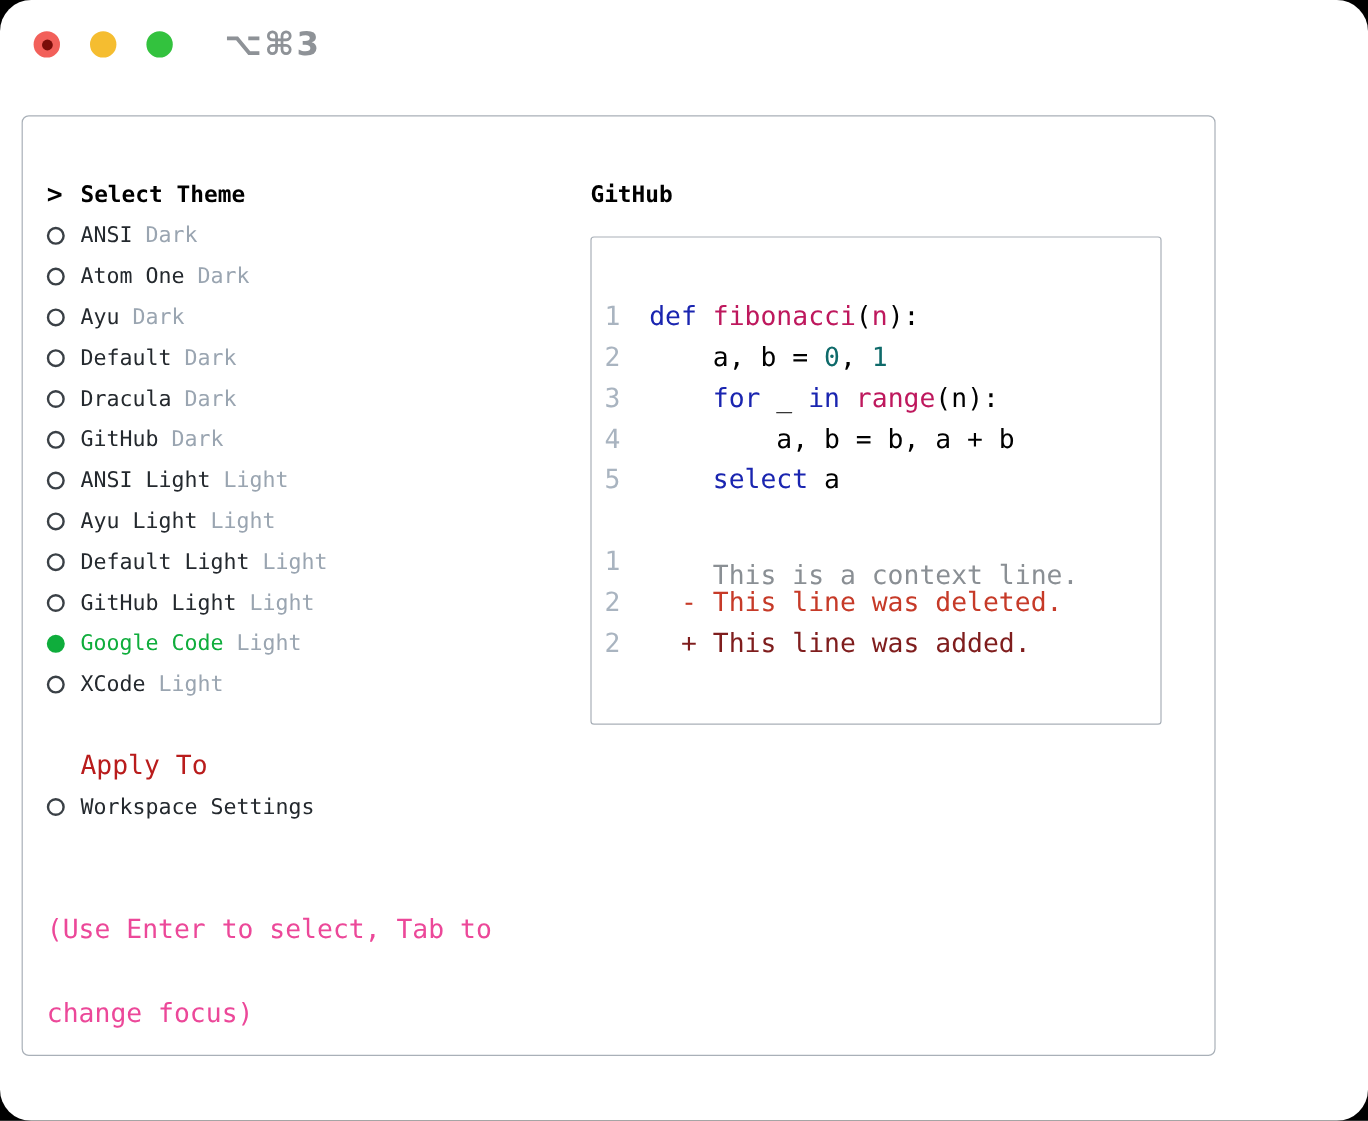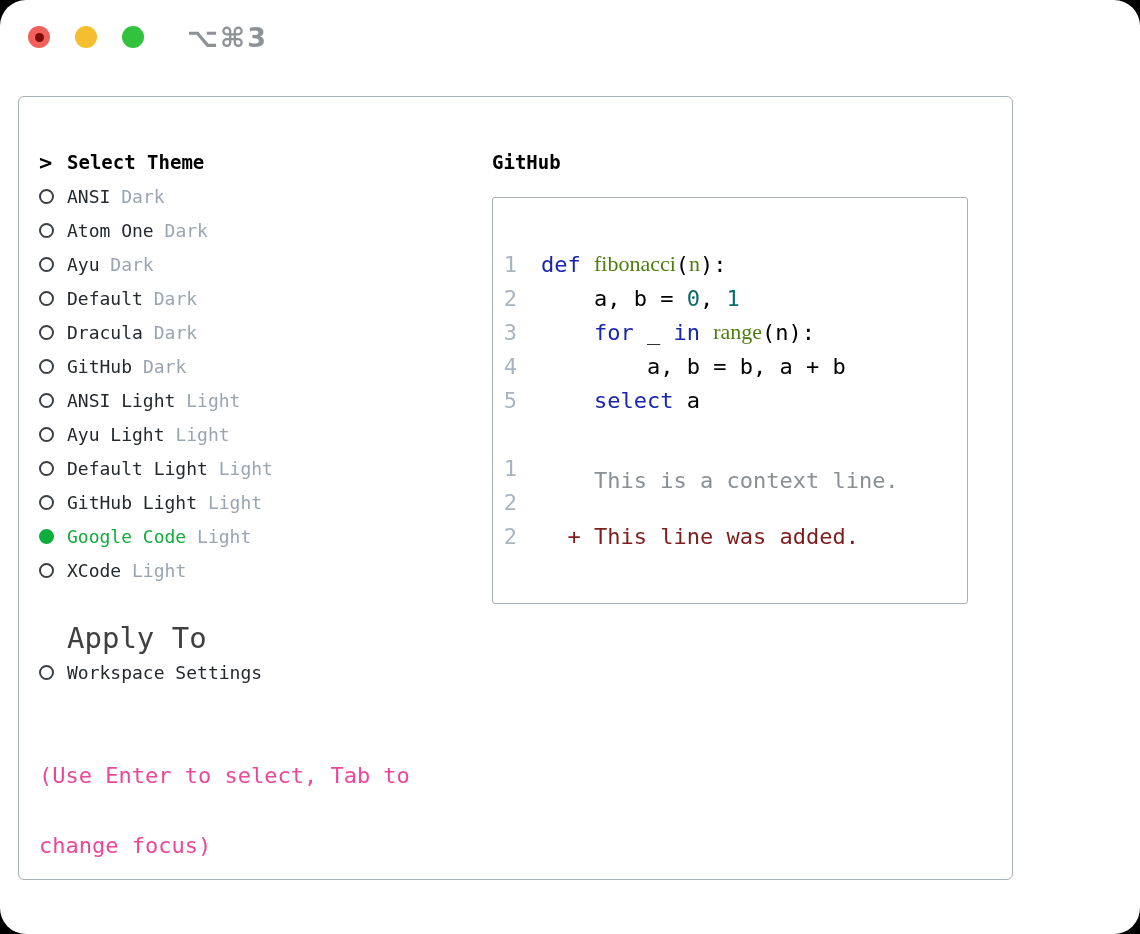--- a/index.html
+++ b/index.html
@@ -45,37 +45,37 @@
   .spacer { height:34px; }
 
   .marker { width:28px; flex-shrink:0; display:flex; align-items:center; }
   .caret { font-size:22px; font-weight:bold; color:#000; }
   .circle {
     width:15px; height:15px; border:2px solid #3A4046; border-radius:50%;
   }
   .circle.selected { background:#0FAD3C; border-color:#0FAD3C; }
 
   .header-label { font-size:19px; font-weight:bold; color:#000; }
-  .sub-header   { font-size:29px; color:#404040; }
+  .sub-header   { font-size:22px; color:#b91c1c; }
   .item-label   { font-size:18px; color:#24292E; white-space:pre; }
   .item-label .green { color:#0FAD3C; }
   .variant { color:#9AA5B1; }
   .hint { font-size:22px; line-height:34px; color:#ec4899; white-space:pre;margin-top:36px; }
 
   
   .preview-header-row { height:34px; display:flex; align-items:center; }
   .preview-box {
     margin-top:18px; width:476px; height:407px;
     border:1.5px solid #A9B0B8; border-radius:3px;
     padding:49px 0 0 10px; overflow:hidden;
   }
   .code-line { display:flex; height:34px; align-items:center; font-size:22px; white-space:pre; }
   .ln { display:inline-block; width:14px; text-align:right; color:#A9B4C0; margin-right:24px; flex-shrink:0; }
   .tk-kwd { color:#1A25B0; }
-  .tk-typ { color:#4d7c0f;font-family:Liberation Serif, serif; }
+  .tk-typ { color:#be185d; }
   .tk-lit { color:#0E6A6A; }
   .tk-pln { color:#000000; }
   .tk-ctx { color:#8A8F94;margin-top:24px; }
   .tk-del { color:#C63A28; }
   .tk-add { color:#7f1d1d; }
 </style>
 </head>
 <body>
 
 <div class="window">
@@ -137,20 +137,20 @@
           <span class="header-label">GitHub</span>
         </div>
         <div class="preview-box" id="preview-box">
             <div class="code-line"><span class="ln">1</span><span class="tk-kwd">def </span><span class="tk-typ">fibonacci</span><span class="tk-pln">(</span><span class="tk-typ">n</span><span class="tk-pln">):</span></div>
             <div class="code-line"><span class="ln">2</span><span class="tk-pln">    a, b = </span><span class="tk-lit">0</span><span class="tk-pln">, </span><span class="tk-lit">1</span></div>
             <div class="code-line"><span class="ln">3</span><span class="tk-pln">    </span><span class="tk-kwd">for </span><span class="tk-pln">_ </span><span class="tk-kwd">in </span><span class="tk-typ">range</span><span class="tk-pln">(n):</span></div>
             <div class="code-line"><span class="ln">4</span><span class="tk-pln">        a, b = b, a + b</span></div>
             <div class="code-line"><span class="ln">5</span><span class="tk-pln">    </span><span class="tk-kwd">select </span><span class="tk-pln">a</span></div>
             <div class="code-line"><span class="ln"></span></div>
             <div class="code-line"><span class="ln">1</span><span class="tk-ctx">    This is a context line.</span></div>
-            <div class="code-line"><span class="ln">2</span></div>
+            <div class="code-line"><span class="ln">2</span><span class="tk-del">  - This line was deleted.</span></div>
             <div class="code-line"><span class="ln">2</span><span class="tk-add">  + This line was added.</span></div>
           </div>
       </div>
 
     </div>
   </div>
 </div>
 
 </body></html>

